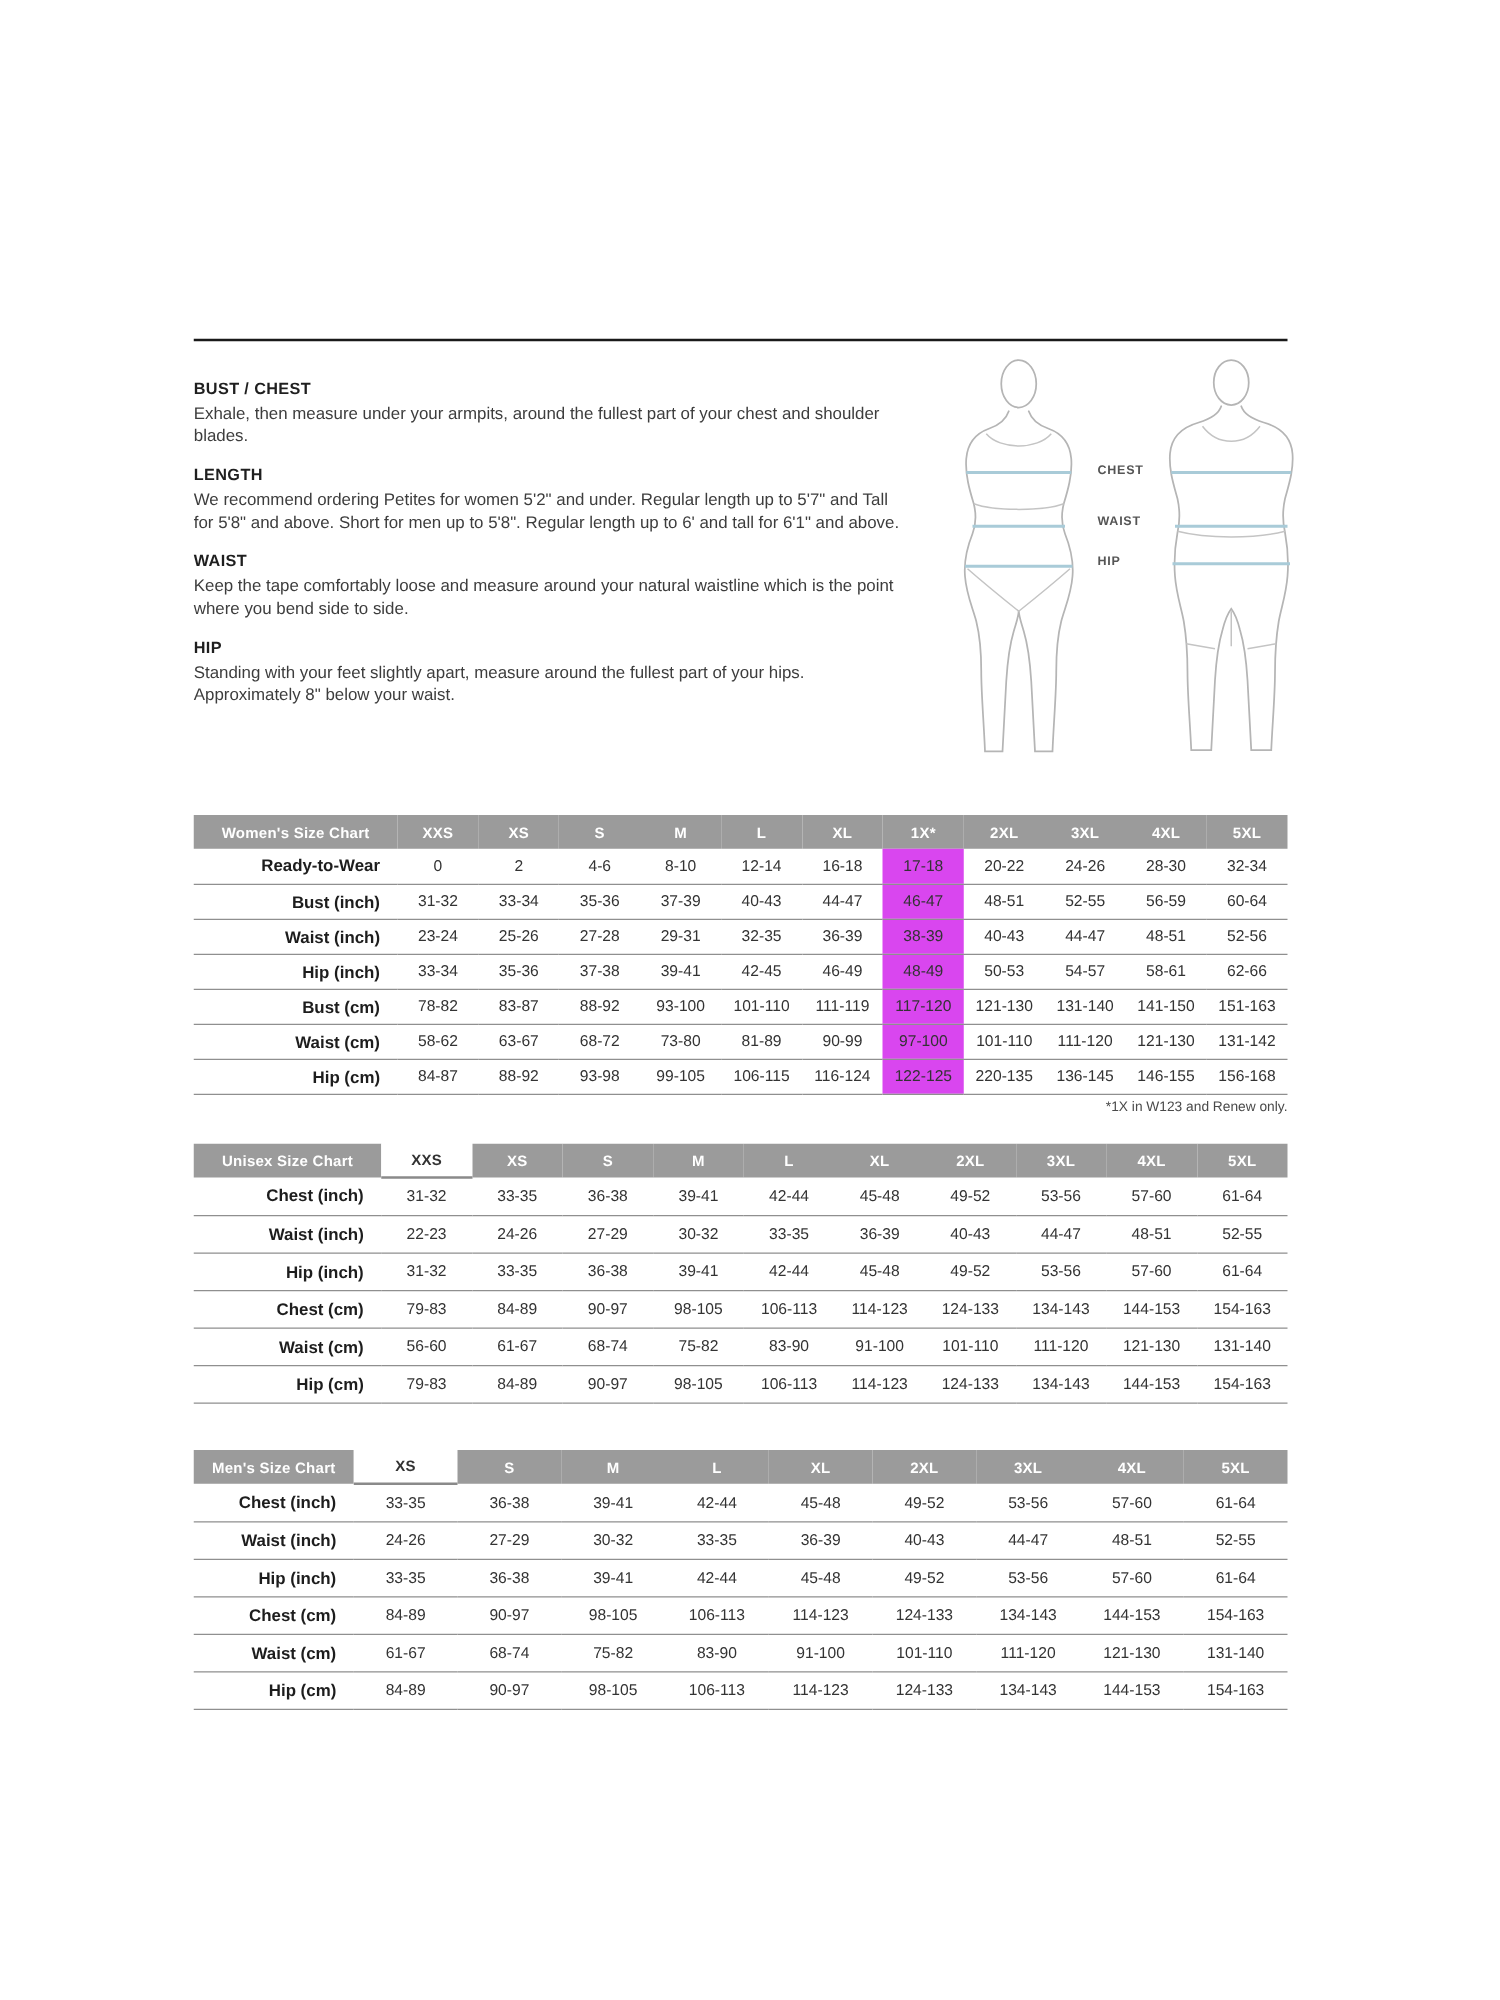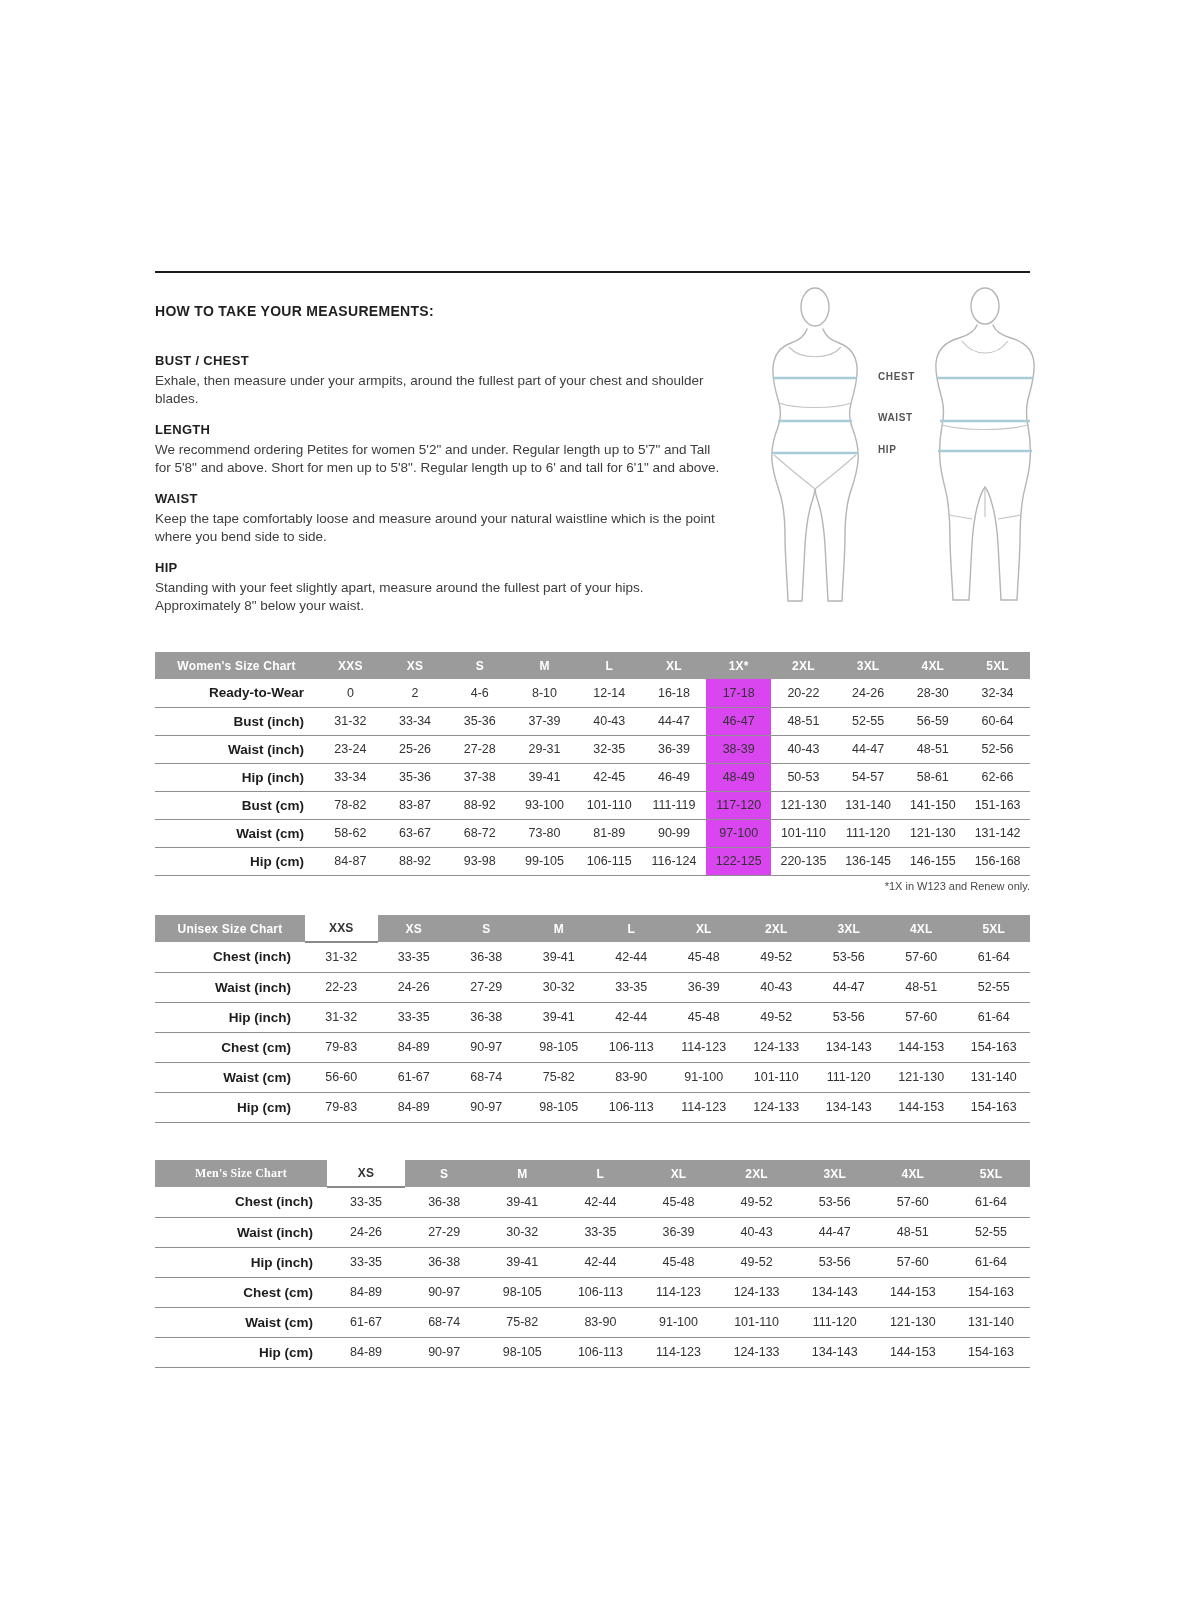--- a/index.html
+++ b/index.html
@@ -51,21 +51,21 @@
     background:#9b9b9b; color:#ffffff;
     font-size:12px; font-weight:700; letter-spacing:.2px;
     text-align:center; vertical-align:middle;
   }
   .tbl thead th.light {
     background:#ffffff; color:#333333;
     border-bottom:2px solid #8a8a8a;
   }
   #womens-table th.chart-title { width:163px; }
   #unisex-table th.chart-title { width:150px; }
-  #mens-table   th.chart-title { width:172px;font-family:Liberation Serif, serif; }
+  #mens-table   th.chart-title { width:128px; }
 
   .tbl tbody tr { height:30px; border-bottom:1px solid #8f8f8f; }
   .tbl-womens tbody tr { height:28px; }
   .tbl tbody th {
     text-align:right; padding-right:14px;
     font-size:13.5px; font-weight:800; color:#1d1d1d;
     vertical-align:middle;
   }
   .tbl tbody td {
     text-align:center; font-size:12.5px; color:#333;
@@ -79,21 +79,20 @@
   }
 </style>
 </head>
 <body>
 
 <div class="page">
 
   <div class="title-rule"></div>
 
   <div class="instructions">
-    <div class="how-to">HOW TO TAKE YOUR MEASUREMENTS:</div>
 
     <div class="sec">
       <h3>BUST / CHEST</h3>
       <p>Exhale, then measure under your armpits, around the fullest part of your chest and shoulder blades.</p>
     </div>
     <div class="sec">
       <h3>LENGTH</h3>
       <p>We recommend ordering Petites for women 5'2" and under. Regular length up to 5'7" and Tall for 5'8" and above. Short for men up to 5'8". Regular length up to 6' and tall for 6'1" and above.</p>
     </div>
     <div class="sec">

